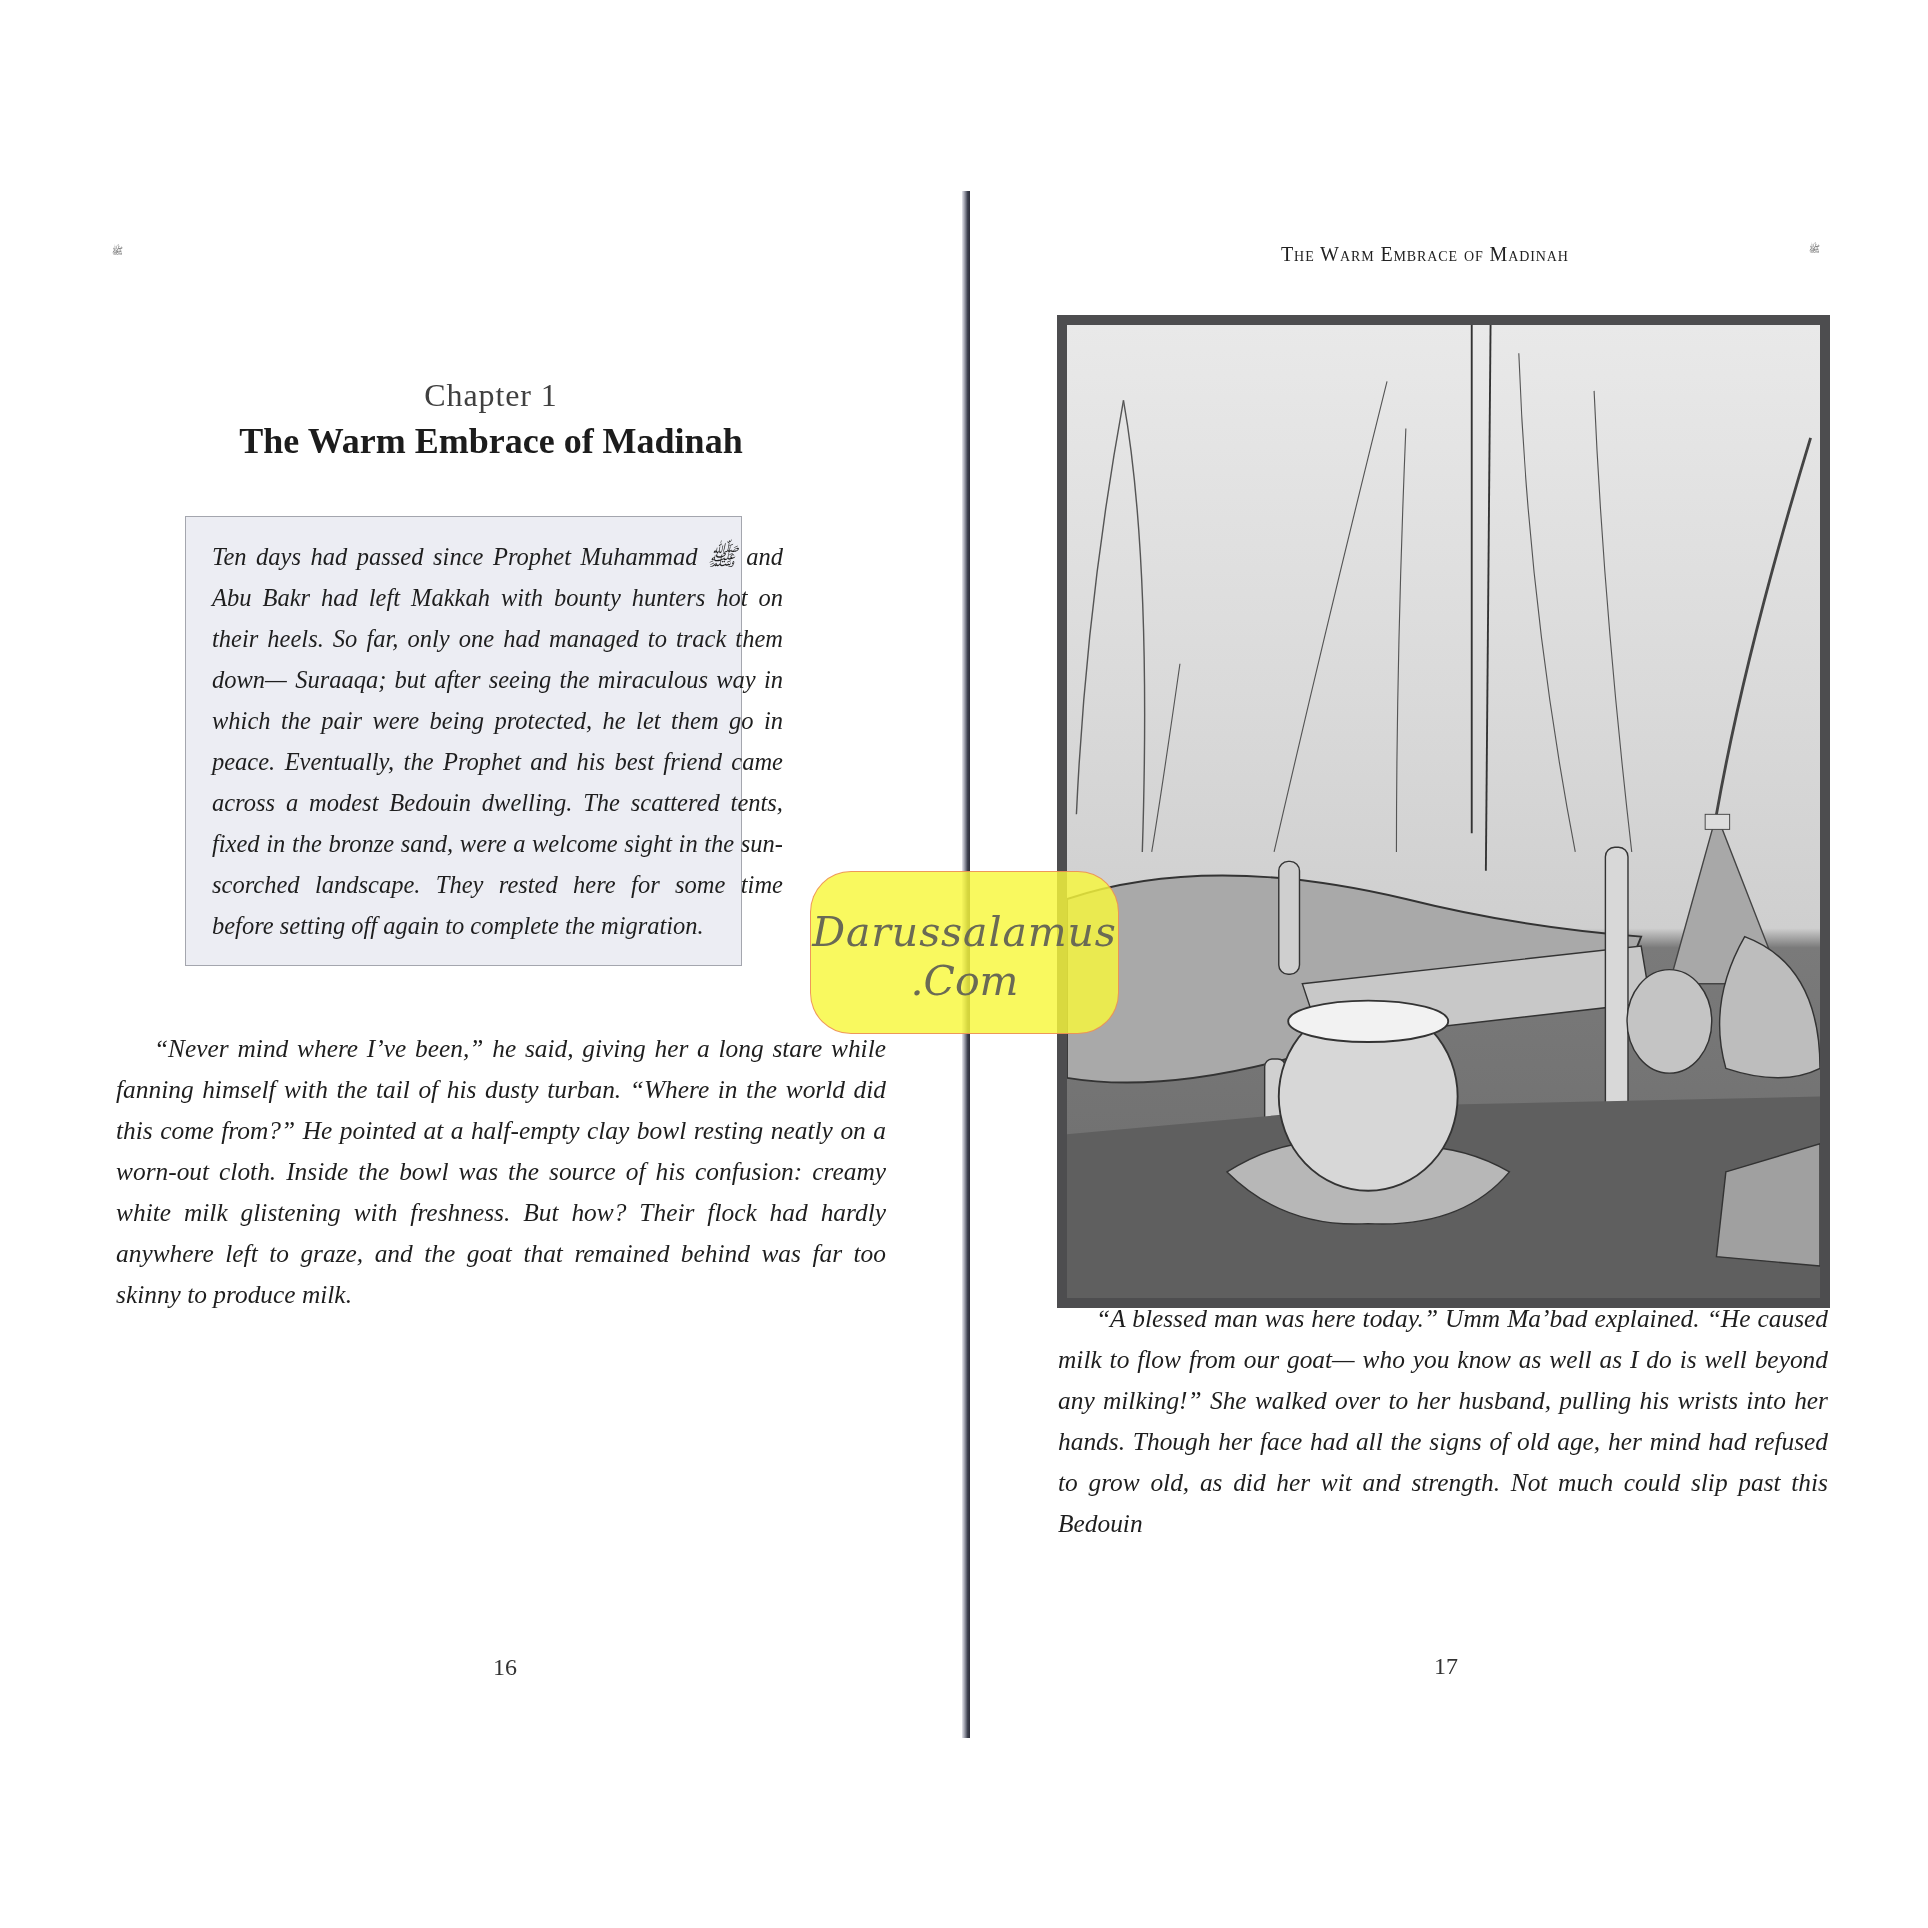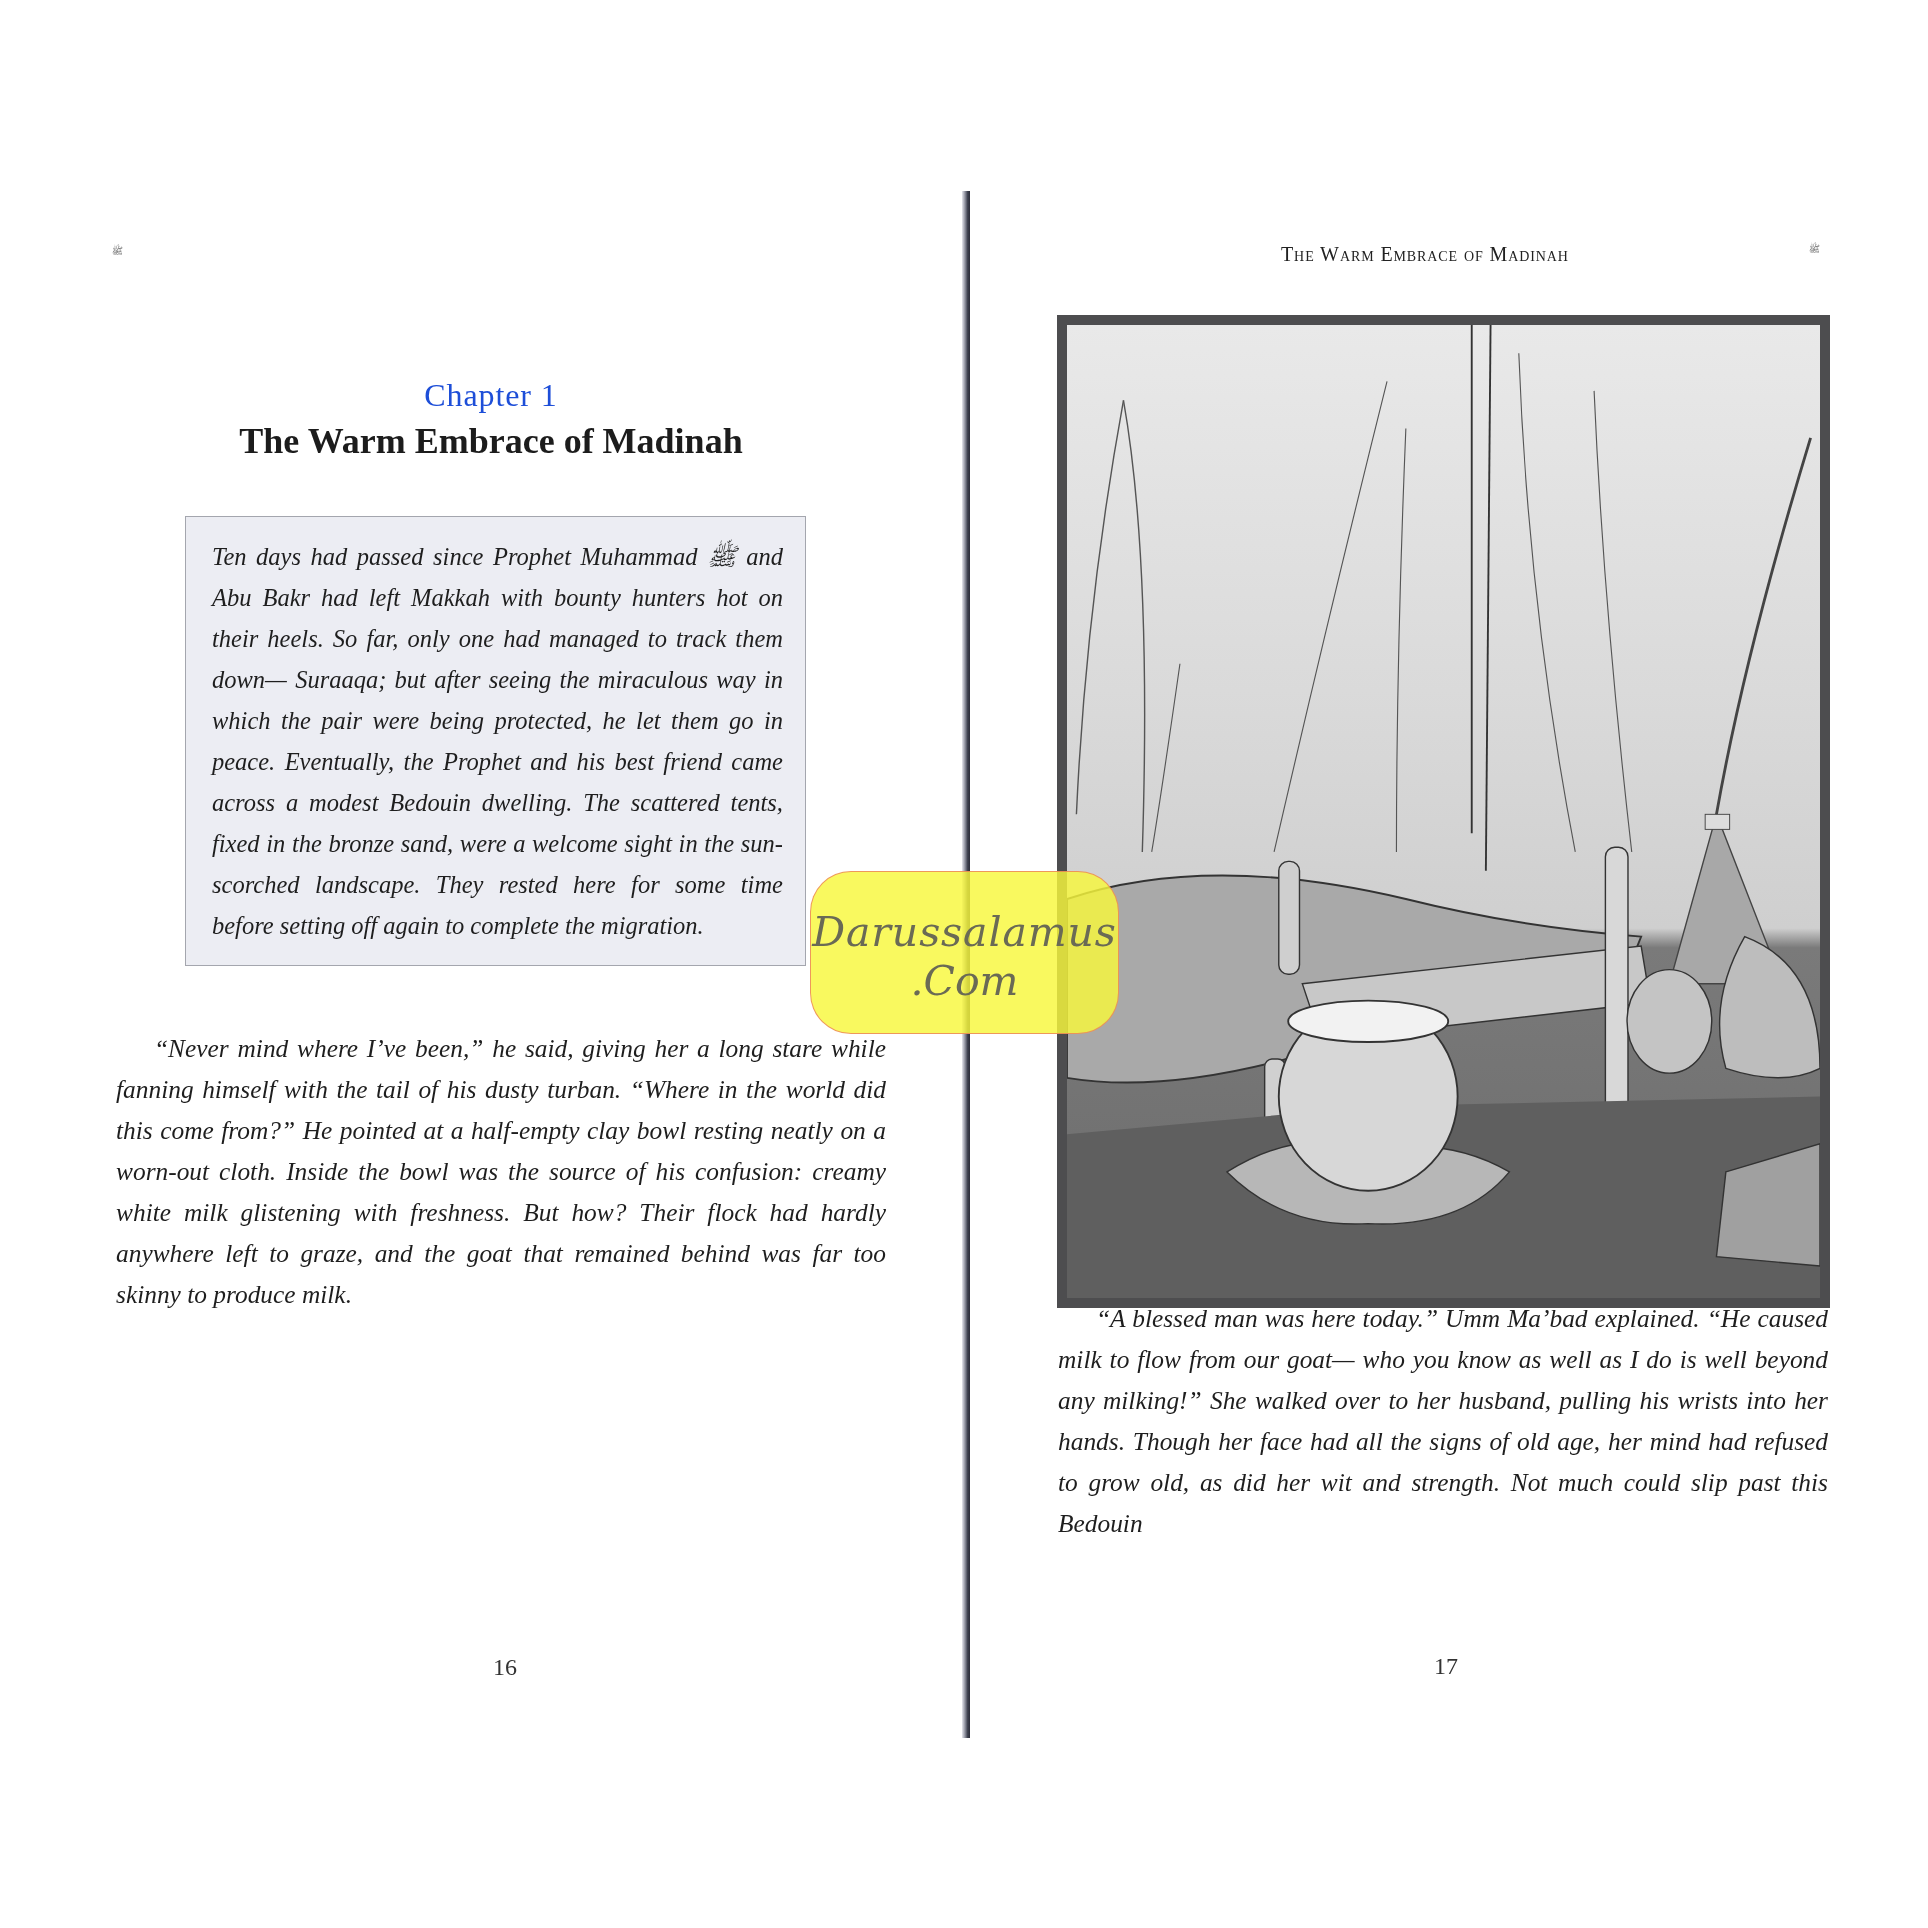--- a/index.html
+++ b/index.html
@@ -13,25 +13,25 @@
            background:linear-gradient(to right,#e6e7ee 0%,#8a8c99 40%,#3e414f 70%,#2a2c38 100%); }
 
   .glyph { position:absolute; font-size:17px; color:#555; letter-spacing:-0.9px; line-height:9.4px;
            width:21px; height:24.5px; text-align:center; }
   .glyph span { display:block; font-size:9.4px; line-height:8.5px; }
 
   .running-head { position:absolute; left:1271px; top:243px; font-size:20px; letter-spacing:0.9px;
                   font-variant:small-caps; color:#222; white-space:nowrap; }
 
   .chapter-label { position:absolute; left:218px; top:377px; width:546px; text-align:center;
-                   font-size:32px; color:#1d4ed8; letter-spacing:0.9px; }
+                   font-size:32px; color:#404040; letter-spacing:0.9px; }
   .chapter-title { position:absolute; left:218px; top:420px; width:546px; text-align:center;
                    font-size:36px; font-weight:bold; color:#1c1c1c; white-space:nowrap; }
 
-  .intro-box { position:absolute; left:185px; top:516px; width:621px; height:450px;
+  .intro-box { position:absolute; left:185px; top:516px; width:557px; height:450px;
                background:#ecedf3; border:0.9px solid #a4a6ae; box-sizing:border-box; }
   .intro-text { position:absolute; left:26px; top:19px; width:571px; font-style:italic;
                 font-size:24.5px; line-height:41px; text-align:justify; color:#1e1e1e; }
 
   .body-text { position:absolute; font-size:25.4px; line-height:41px; text-align:justify; color:#1e1e1e; }
   .body-left { left:116px; top:1028px; width:770px; }
   .body-right { left:1058px; top:1298px; width:770px; }
   .body-text p { margin:0; }
   .body-text p.indent { text-indent:38px;font-style:italic; }
 

